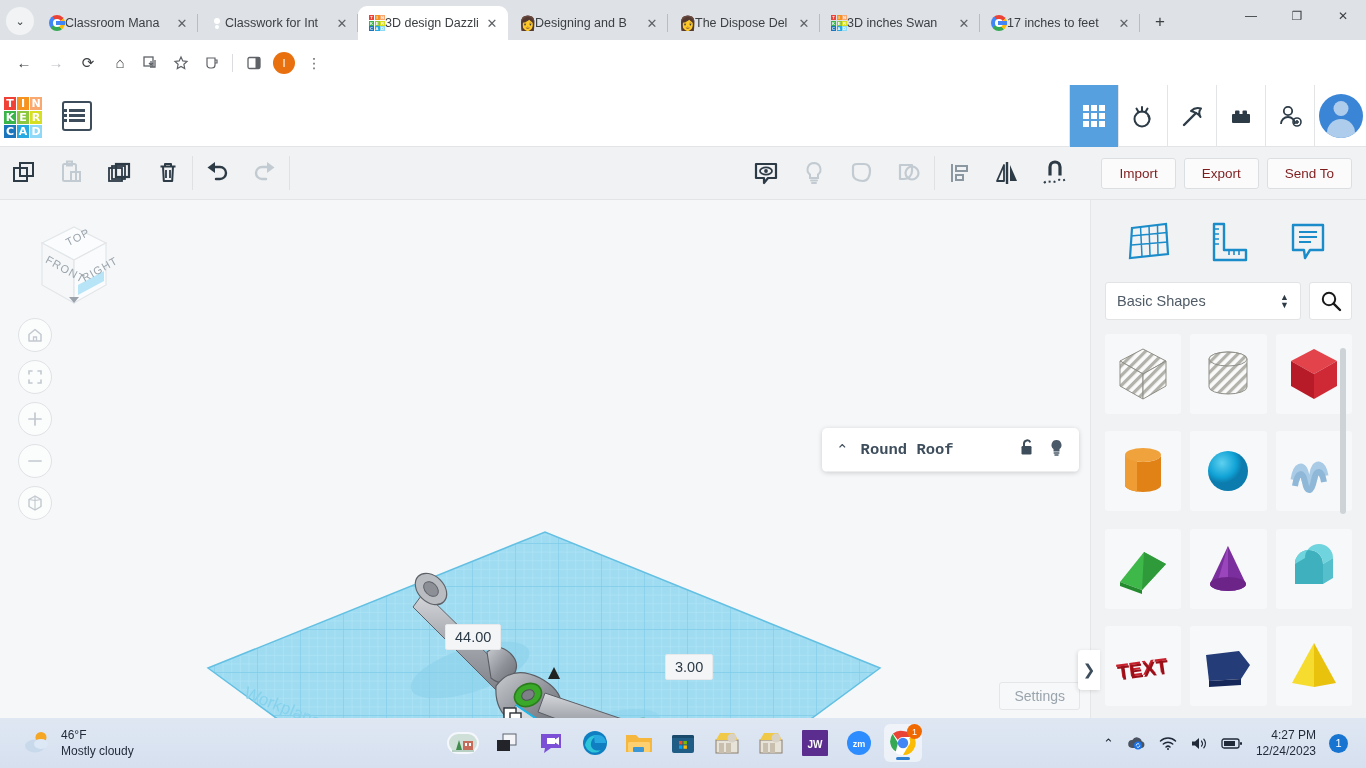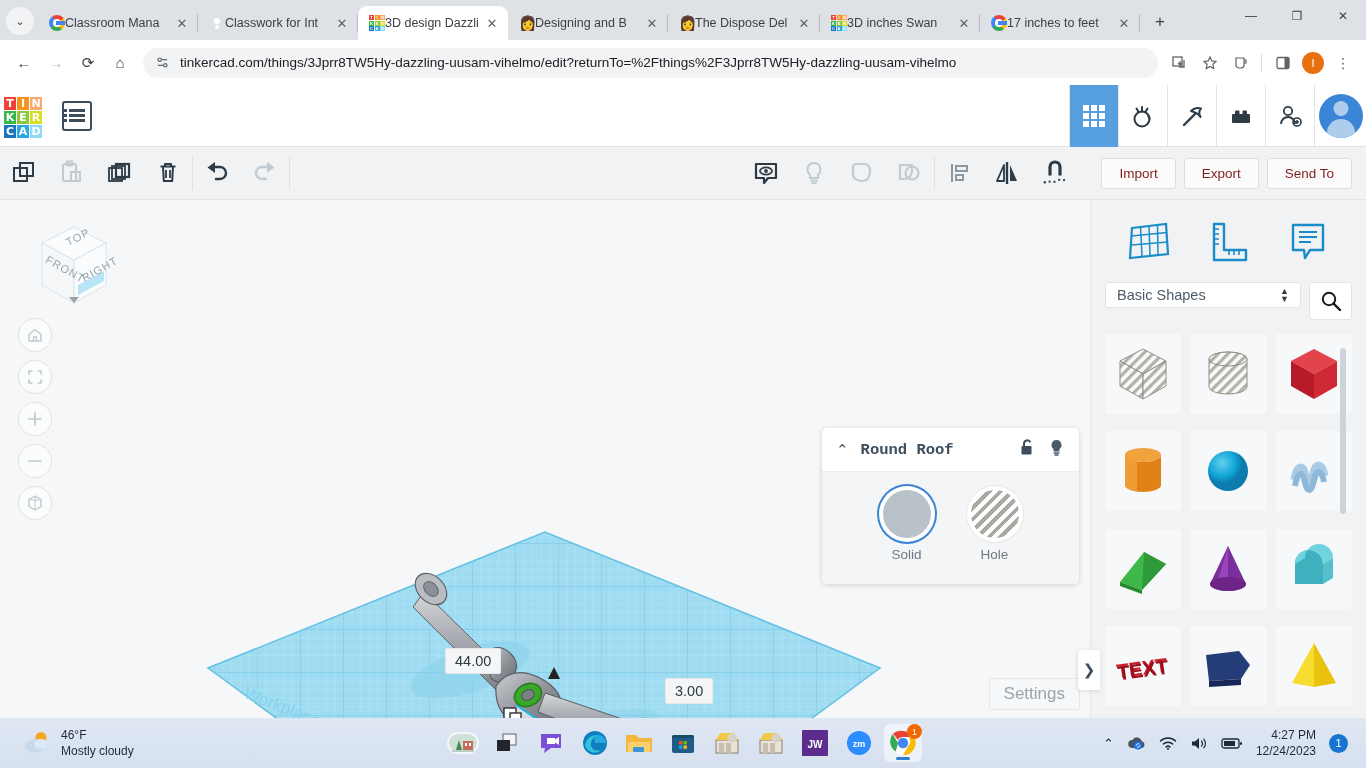--- a/index.html
+++ b/index.html
@@ -208,21 +208,20 @@
   .nav-circles { position: absolute; left: 18px; top: 118px; }
   .nav-circle {
     width: 34px; height: 34px; border-radius: 50%; border: 1.5px solid #dfe3e6;
     background: #fbfcfc; display: flex; align-items: center; justify-content: center;
     margin-bottom: 8px; color: #c7ced3;
   }
   .measure-label {
     position: absolute; background: #f4f5f6; border: 1px solid #e6e8ea;
     font-size: 14.5px; color: #2b3a46; padding: 4px 9px; border-radius: 2px;
     font-family: "Liberation Sans", sans-serif;
-    margin-top: 24px;
   }
 
   
   .inspector {
     position: absolute; left: 822px; top: 228px; width: 257px;
     background: #fff; border-radius: 5px; box-shadow: 0 1px 5px rgba(0,0,0,.17);
     overflow: hidden;
   }
   .insp-head {
     height: 44px; display: flex; align-items: center; padding: 0 14px;
@@ -239,21 +238,21 @@
   }
   .swatch.hole {
     background: repeating-linear-gradient(-45deg, #fff 0 4px, #a9a9a1 4px 8px);
     box-shadow: 0 0 0 4px #fff, 0 0 0 5px #e7e9ea;
   }
   .swatch-lbl { font-size: 13.5px; color: #6d7a85; }
 
   .settings-area { position: absolute; right: 10px; bottom: 12px; text-align: right; }
   .settings-btn {
     display: inline-block; border: 1px solid #e4e6e8; background: #f7f8f9;
-    color: #9aa4ad; font-size: 17px; padding: 5px 14px; border-radius: 3px; margin-bottom: 9px;
+    color: #9aa4ad; font-size: 14px; padding: 5px 14px; border-radius: 3px; margin-bottom: 9px;
   }
   .snapgrid-row { display: flex; align-items: center; justify-content: flex-end; gap: 8px; }
   .snapgrid-lbl { font-size: 13px; color: #6a7580; }
   .snapgrid-sel {
     border: 1px solid #e4e6e8; background: #f7f8f9; color: #93a0aa;
     font-size: 13px; padding: 4px 9px; border-radius: 3px;
     display: flex; align-items: center; gap: 9px;
   }
   .panel-collapse {
     position: absolute; left: 1078px; top: 450px; width: 22px; height: 40px;
@@ -263,21 +262,21 @@
   }
 
   
   .shapes-panel {
     position: absolute; left: 1090px; top: 0; width: 276px; height: 556px;
     background: #f1f2f3; border-left: 1px solid #e4e6e8; padding: 12px 14px 0;
   }
   .sp-icons { display: flex; justify-content: space-around; padding: 8px 4px 14px; }
   .sp-search-row { display: flex; gap: 8px; }
   .sp-select {
-    flex: 1; height: 26px; background: #fff; border: 1px solid #e1e3e5; border-radius: 3px;
+    flex: 1; height: 38px; background: #fff; border: 1px solid #e1e3e5; border-radius: 3px;
     display: flex; align-items: center; padding: 0 11px; font-size: 14.5px; color: #4f5b66;
   }
   .sp-select .caret { margin-left: auto; font-size: 9px; line-height: 8px; color: #2d3b47; text-align: center; }
   .sp-search-btn {
     width: 43px; height: 38px; background: #fff; border: 1px solid #e1e3e5;
     border-radius: 3px; display: flex; align-items: center; justify-content: center;
   }
   .sp-grid {
     margin-top: 14px; display: grid; grid-template-columns: repeat(3, 1fr);
     gap: 9px; height: 380px; overflow: hidden; position: relative;
@@ -408,29 +407,20 @@
       </div>
     <div class="nav-btn dim">
         <span>→</span>
       </div>
     <div class="nav-btn">
         <span>⟳</span>
       </div>
     <div class="nav-btn">
         <span>⌂</span>
       </div>
-    <div class="omnibox">
-      <svg width="15" height="15" viewBox="0 0 16 16">
-        <circle cx="5" cy="5" r="1.8" fill="none" stroke="#5f6368" stroke-width="1.3"></circle>
-        <line x1="7.5" y1="5" x2="13" y2="5" stroke="#5f6368" stroke-width="1.3"></line>
-        <circle cx="11" cy="11" r="1.8" fill="none" stroke="#5f6368" stroke-width="1.3"></circle>
-        <line x1="3" y1="11" x2="8.5" y2="11" stroke="#5f6368" stroke-width="1.3"></line>
-      </svg>
-      <span class="url">tinkercad.com/things/3Jprr8TW5Hy-dazzling-uusam-vihelmo/edit?returnTo=%2Fthings%2F3Jprr8TW5Hy-dazzling-uusam-vihelmo</span>
-    </div>
     <div class="tb-icon">
       <svg width="16" height="16" viewBox="0 0 16 16">
           <rect x="1" y="2" width="9" height="9" fill="none" stroke="#5f6368" stroke-width="1.3"></rect>
           <path d="M12 5v7h-5" fill="none" stroke="#5f6368" stroke-width="1.3"></path>
           <path d="M8 6v4m0 0 -2-2m2 2 2-2" stroke="#5f6368" stroke-width="1.3" fill="none"></path>
         </svg>
     </div>
     <div class="tb-icon">
       <svg width="16" height="16" viewBox="0 0 16 16">
           <path d="M8 2l1.8 3.9 4.2.5-3.1 2.9.8 4.2L8 11.5 4.3 13.5l.8-4.2L2 6.4l4.2-.5z" fill="none" stroke="#5f6368" stroke-width="1.2"></path>
@@ -795,30 +785,20 @@
               <rect x="2.5" y="8" width="10" height="8.5" rx="1.2" fill="#3d4d5c"></rect>
             </svg>
         </span>
         <span>
           <svg width="17" height="19" viewBox="0 0 17 19">
               <path d="M8.5 2a5 5 0 0 0-3 9v2.5h6V11a5 5 0 0 0-3-9z" fill="#4a5a68"></path>
               <path d="M6.2 15h4.6M7 17h3" stroke="#4a5a68" stroke-width="1.5" stroke-linecap="round"></path>
             </svg>
         </span>
       </div>
-      <div class="insp-body">
-        <div class="swatch-wrap">
-          <div class="swatch"></div>
-          <div class="swatch-lbl">Solid</div>
-        </div>
-        <div class="swatch-wrap">
-          <div class="swatch hole"></div>
-          <div class="swatch-lbl">Hole</div>
-        </div>
-      </div>
     </div>
 
     <div class="panel-collapse">
       <span>❯</span>
     </div>
 
     <div class="shapes-panel">
       <div class="sp-icons">
         <span>
           <svg width="46" height="44" viewBox="0 0 46 44">

